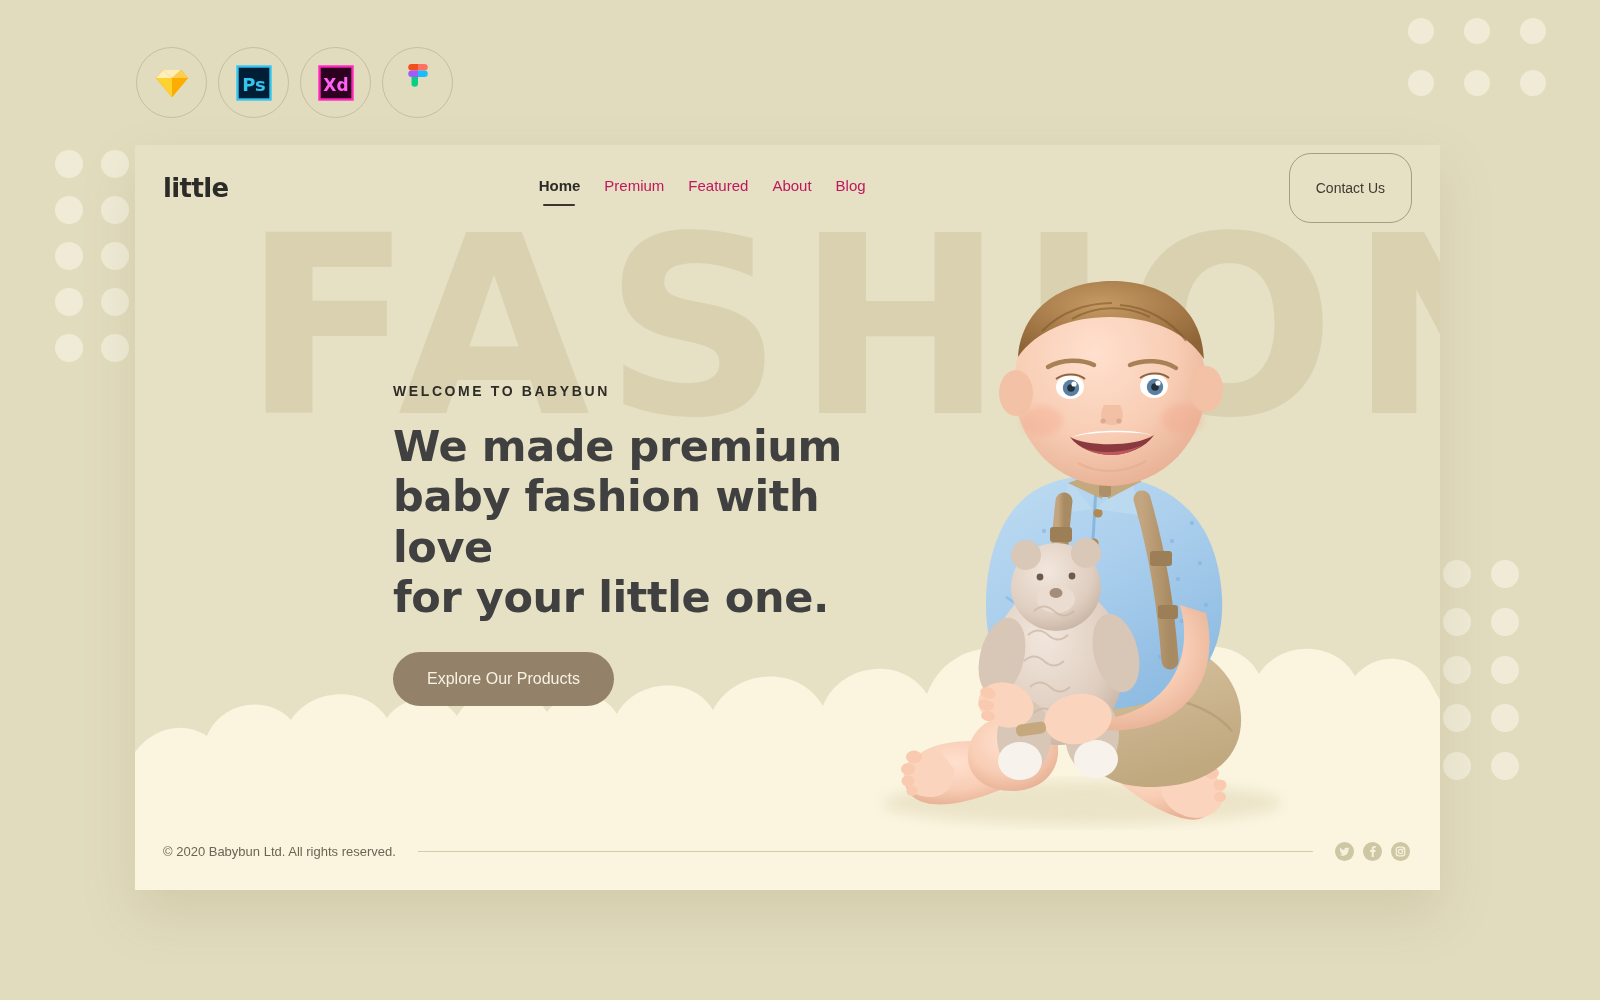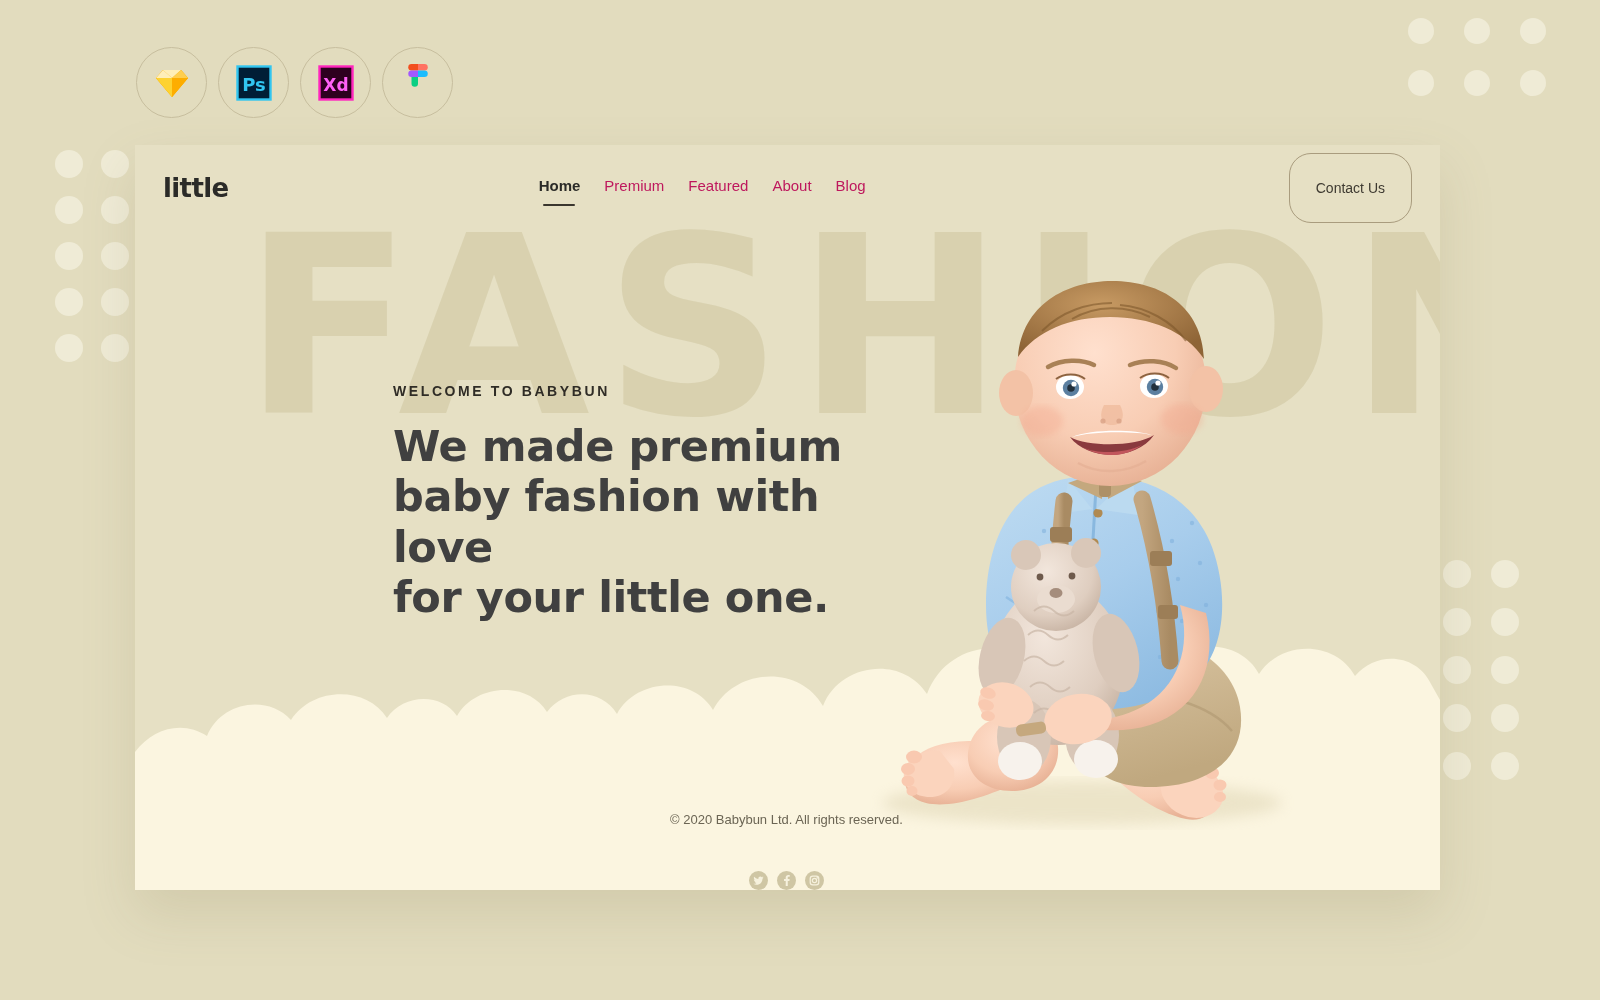--- a/index.html
+++ b/index.html
@@ -85,21 +85,21 @@
     background:#93816A; color:#F7F2E2; font-size:16px; cursor:pointer;
     font-family:"Liberation Sans", sans-serif; white-space:nowrap;
   }
 
   
   #baby-photo { position:absolute; right:100px; bottom:55px; width:520px; height:560px; z-index:4; }
 
   
   #footer {
     position:absolute; left:0; bottom:0; width:100%; height:78px;
-    display:flex; align-items:center; padding:0 30px 0 28px; z-index:6;flex-direction:column;
+    display:flex; align-items:center; padding:0 30px 0 28px; z-index:6;
   }
   #copyright { font-size:13px; color:#6B6554; white-space:nowrap; }
   #footer-rule { flex:1; height:1px; background:#D3CBAC; margin:0 22px; }
   #socials { display:flex; gap:9px; align-items:center; }
   .social { width:19px; height:19px; cursor:pointer; }
 
   
   #toolbar { position:absolute; left:136px; top:47px; display:flex; gap:11px; z-index:10; }
   .tool {
     width:71px; height:71px; border-radius:50%;
@@ -211,20 +211,21 @@
     <button id="contact-btn">Contact Us</button>
   </div>
 
   <div id="hero-text">
     <div id="eyebrow">WELCOME TO BABYBUN</div>
     <h1 id="headline">
       <span>We made premium</span><br>
       <span>baby fashion with love</span><br>
       <span>for your little one.</span>
     </h1>
+    <button id="cta-btn">Explore Our Products</button>
   </div>
 
   <svg id="baby-photo" viewBox="0 0 520 560">
     <defs>
       <radialGradient id="skin" cx="42%" cy="34%" r="68%">
         <stop offset="0%" stop-color="#FFE0CE"></stop>
         <stop offset="62%" stop-color="#F8CDB4"></stop>
         <stop offset="100%" stop-color="#E8B296"></stop>
       </radialGradient>
       <linearGradient id="shirt" x1="0" y1="0" x2="0.6" y2="1">

